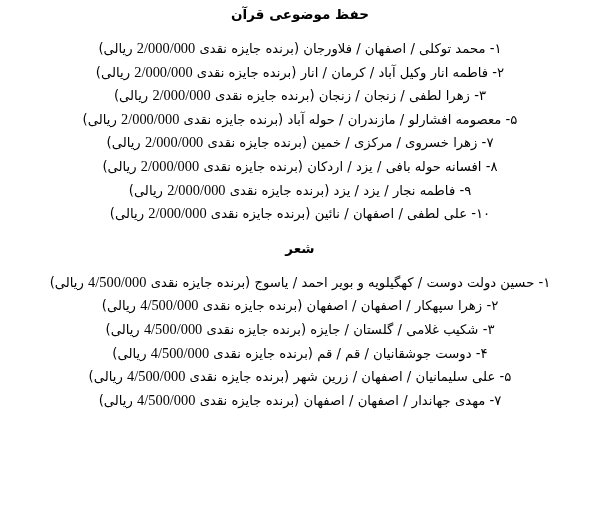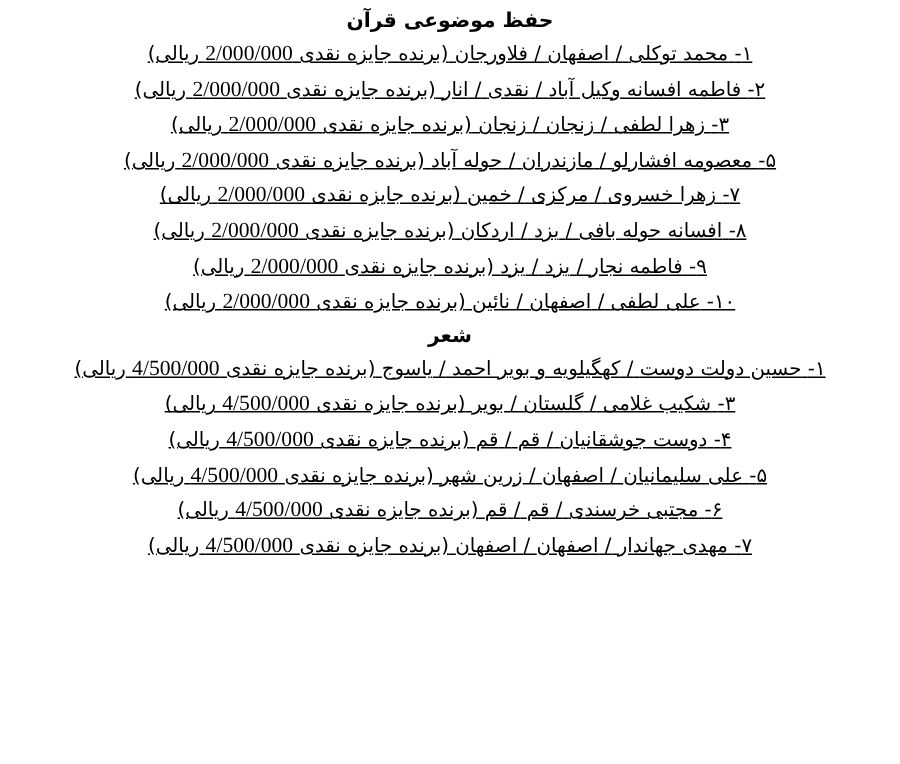--- a/index.html
+++ b/index.html
@@ -32,23 +32,22 @@
     font-weight: bold;
     line-height: 21px;
     margin: 0;
     padding: 0;
     letter-spacing: 0;
     direction: rtl;
     unicode-bidi: isolate;
   }
   .winner-list {
     list-style: none;
-    margin: 0;
+    margin: 12px;
     padding: 0;
-    text-decoration: underline;
   }
   .winner-row {
     text-align: center;
     font-size: 13.2px;
     line-height: 23.6px;
     margin: 0;
     padding: 0;
     white-space: nowrap;
     direction: rtl;
     unicode-bidi: isolate;
@@ -64,34 +63,34 @@
 </style>
 </head>
 <body>
 
 <div class="page">
   <div id="sections-root">
       <div class="section">
         <h2 class="section-title">حفظ موضوعی قرآن</h2>
         <ul class="winner-list">
           <li class="winner-row"><span class="num">۱-</span> <span>محمد توکلی</span> <span>/</span> <span>اصفهان</span> <span>/</span> <span>فلاورجان</span> <span>(برنده جایزه نقدی</span> <span class="amount">2/000/000</span> <span>ریالی)</span></li>
-          <li class="winner-row"><span class="num">۲-</span> <span>فاطمه افسانه وکیل آباد</span> <span>/</span> <span>نقدی</span> <span>/</span> <span>انار</span> <span>(برنده جایزه نقدی</span> <span class="amount">2/000/000</span> <span>ریالی)</span></li>
+          <li class="winner-row"><span class="num">۲-</span> <span>فاطمه انار وکیل آباد</span> <span>/</span> <span>کرمان</span> <span>/</span> <span>انار</span> <span>(برنده جایزه نقدی</span> <span class="amount">2/000/000</span> <span>ریالی)</span></li>
           <li class="winner-row"><span class="num">۳-</span> <span>زهرا لطفی</span> <span>/</span> <span>زنجان</span> <span>/</span> <span>زنجان</span> <span>(برنده جایزه نقدی</span> <span class="amount">2/000/000</span> <span>ریالی)</span></li>
           <li class="winner-row"><span class="num">۵-</span> <span>معصومه افشارلو</span> <span>/</span> <span>مازندران</span> <span>/</span> <span>حوله آباد</span> <span>(برنده جایزه نقدی</span> <span class="amount">2/000/000</span> <span>ریالی)</span></li>
           <li class="winner-row"><span class="num">۷-</span> <span>زهرا خسروی</span> <span>/</span> <span>مرکزی</span> <span>/</span> <span>خمین</span> <span>(برنده جایزه نقدی</span> <span class="amount">2/000/000</span> <span>ریالی)</span></li>
           <li class="winner-row"><span class="num">۸-</span> <span>افسانه حوله بافی</span> <span>/</span> <span>یزد</span> <span>/</span> <span>اردکان</span> <span>(برنده جایزه نقدی</span> <span class="amount">2/000/000</span> <span>ریالی)</span></li>
           <li class="winner-row"><span class="num">۹-</span> <span>فاطمه نجار</span> <span>/</span> <span>یزد</span> <span>/</span> <span>یزد</span> <span>(برنده جایزه نقدی</span> <span class="amount">2/000/000</span> <span>ریالی)</span></li>
           <li class="winner-row"><span class="num">۱۰-</span> <span>علی لطفی</span> <span>/</span> <span>اصفهان</span> <span>/</span> <span>نائین</span> <span>(برنده جایزه نقدی</span> <span class="amount">2/000/000</span> <span>ریالی)</span></li>
         </ul>
       </div>
       <div class="section">
         <h2 class="section-title">شعر</h2>
         <ul class="winner-list">
           <li class="winner-row"><span class="num">۱-</span> <span>حسین دولت دوست</span> <span>/</span> <span>کهگیلویه و بویر احمد</span> <span>/</span> <span>یاسوج</span> <span>(برنده جایزه نقدی</span> <span class="amount">4/500/000</span> <span>ریالی)</span></li>
-          <li class="winner-row"><span class="num">۳-</span> <span>شکیب غلامی</span> <span>/</span> <span>گلستان</span> <span>/</span> <span>بویر</span> <span>(برنده جایزه نقدی</span> <span class="amount">4/500/000</span> <span>ریالی)</span></li>
+          <li class="winner-row"><span class="num">۲-</span> <span>زهرا سپهکار</span> <span>/</span> <span>اصفهان</span> <span>/</span> <span>اصفهان</span> <span>(برنده جایزه نقدی</span> <span class="amount">4/500/000</span> <span>ریالی)</span></li>
+          <li class="winner-row"><span class="num">۳-</span> <span>شکیب غلامی</span> <span>/</span> <span>گلستان</span> <span>/</span> <span>جایزه</span> <span>(برنده جایزه نقدی</span> <span class="amount">4/500/000</span> <span>ریالی)</span></li>
           <li class="winner-row"><span class="num">۴-</span> <span>دوست جوشقانیان</span> <span>/</span> <span>قم</span> <span>/</span> <span>قم</span> <span>(برنده جایزه نقدی</span> <span class="amount">4/500/000</span> <span>ریالی)</span></li>
           <li class="winner-row"><span class="num">۵-</span> <span>علی سلیمانیان</span> <span>/</span> <span>اصفهان</span> <span>/</span> <span>زرین شهر</span> <span>(برنده جایزه نقدی</span> <span class="amount">4/500/000</span> <span>ریالی)</span></li>
-          <li class="winner-row"><span class="num">۶-</span> <span>مجتبی خرسندی</span> <span>/</span> <span>قم</span> <span>/</span> <span>قم</span> <span>(برنده جایزه نقدی</span> <span class="amount">4/500/000</span> <span>ریالی)</span></li>
           <li class="winner-row"><span class="num">۷-</span> <span>مهدی جهاندار</span> <span>/</span> <span>اصفهان</span> <span>/</span> <span>اصفهان</span> <span>(برنده جایزه نقدی</span> <span class="amount">4/500/000</span> <span>ریالی)</span></li>
         </ul>
       </div>
     </div>
 </div>
 
 </body></html>

